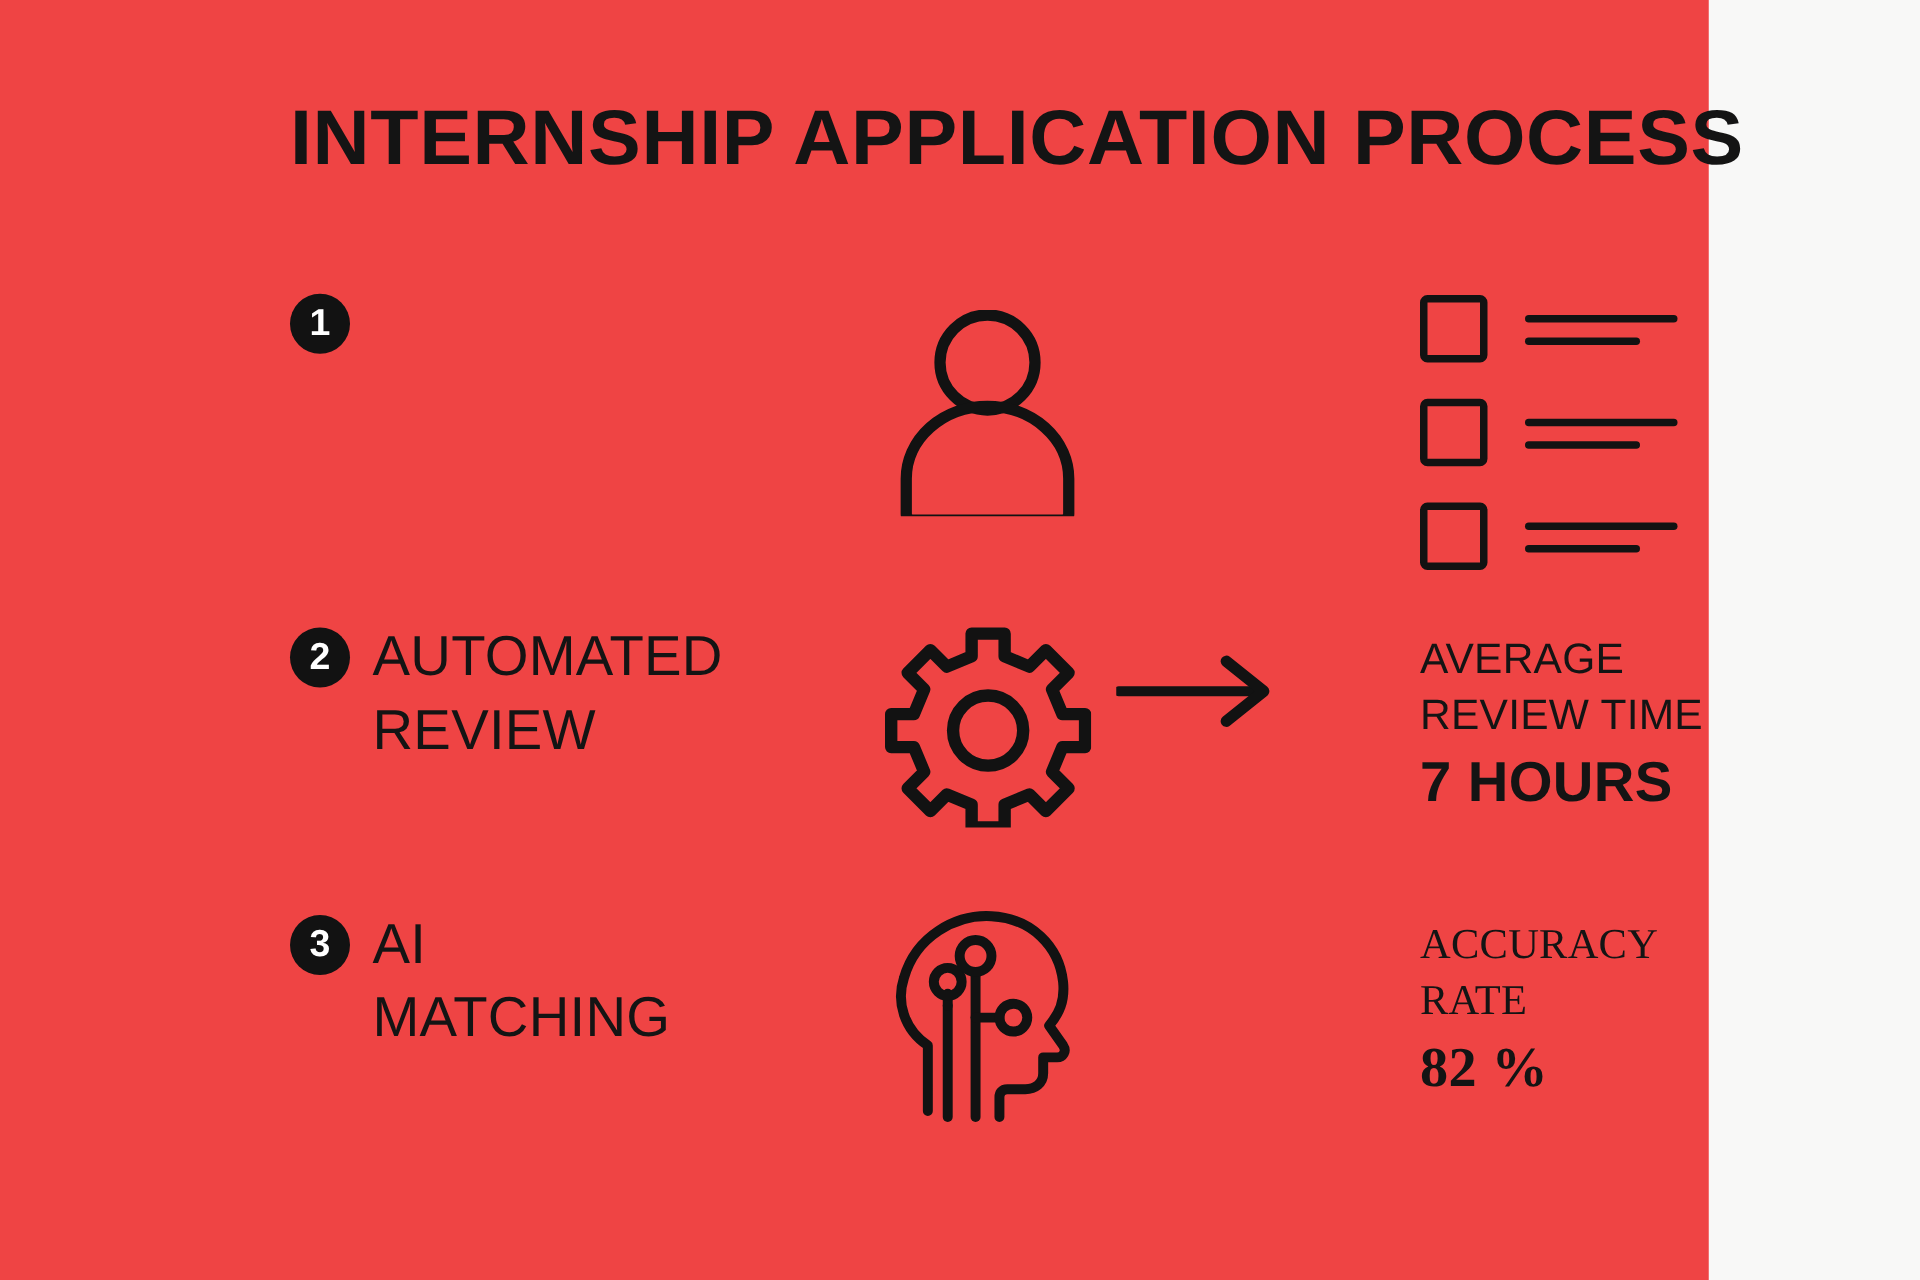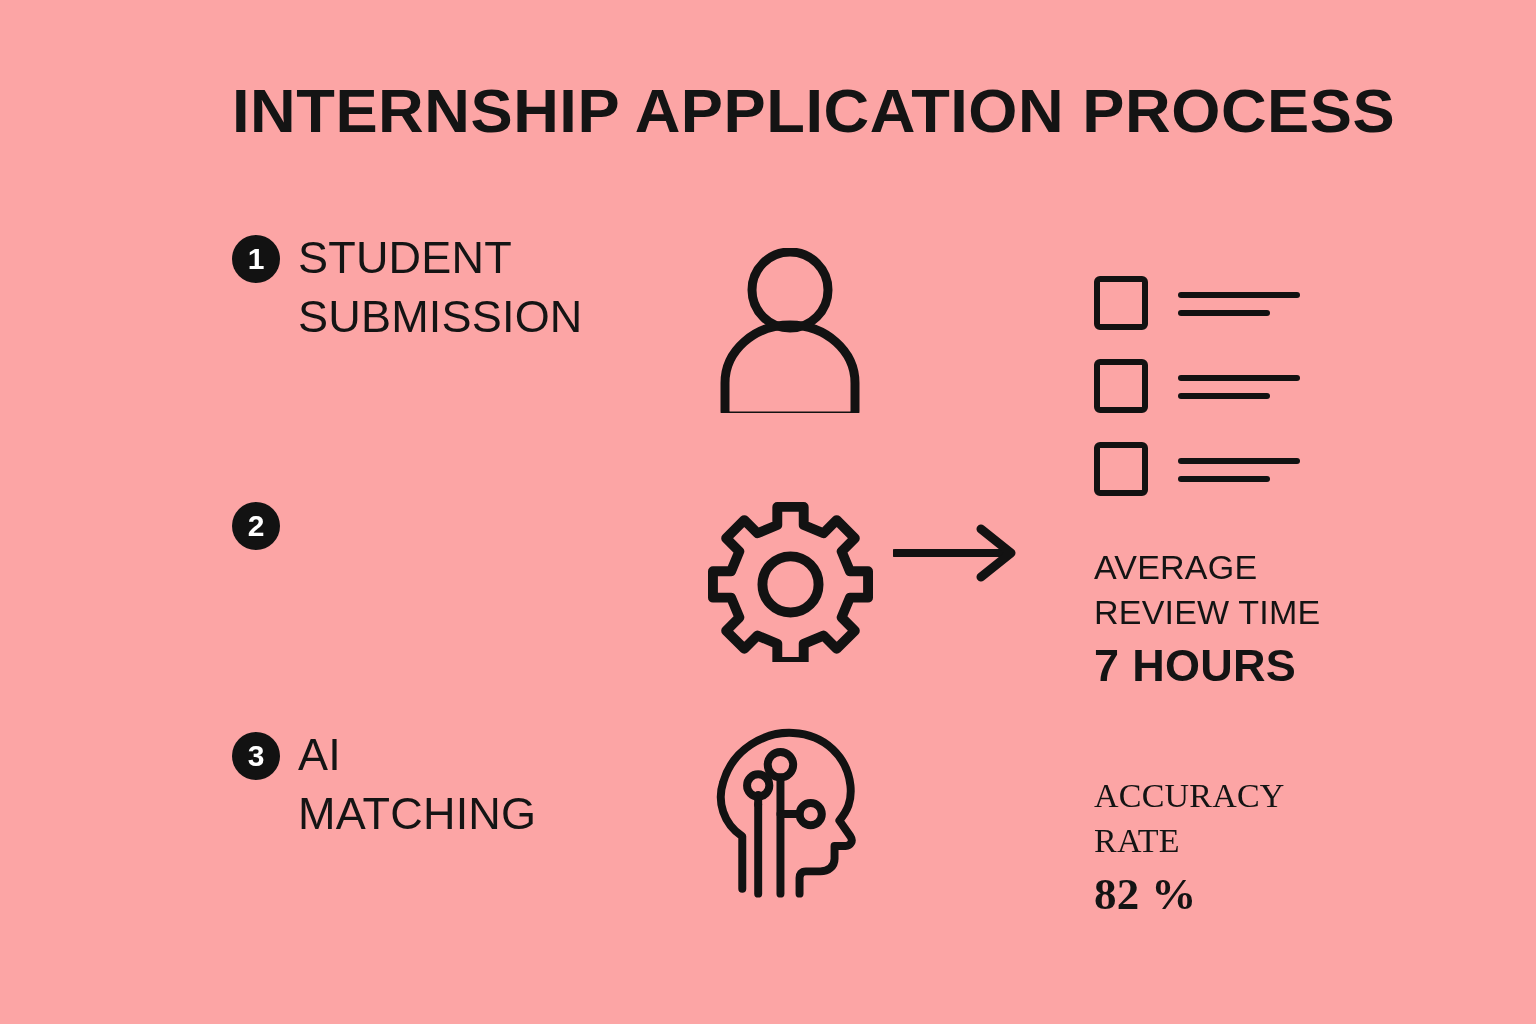--- a/index.html
+++ b/index.html
@@ -11,23 +11,23 @@
     width: 1536px;
     height: 1024px;
     background: #f8f8f7;
     font-family: "Liberation Sans", sans-serif;
     color: #141414;
     overflow: hidden;
   }
 
   .poster {
     position: relative;
-    width: 1536px;
+    width: 1367px;
     height: 1024px;
-    background: #fca5a5;
+    background: #ef4444;
   }
 
   
   .title {
     position: absolute;
     left: 232px;
     top: 78px;
     font-size: 62px;
     font-weight: bold;
     letter-spacing: 0.5px;
@@ -98,24 +98,23 @@
     position: absolute;
     left: 893px;
     width: 130px;
   }
   .arrow-slot svg { display: block; }
   .arrow-1 { top: 295px; }
 
   
   .right-slot {
     position: absolute;
-    left: 1094px;
+    left: 1136px;
     top: 0;
     width: 260px;
-    margin-top: 40px;
   }
   .stat-caption {
     font-size: 34px;
     font-weight: normal;
     line-height: 1.33;
     letter-spacing: 0.2px;
     color: #141414;
     white-space: pre-line;
   }
   .stat-value {
@@ -164,22 +163,20 @@
 <body>
 
 <div class="poster">
 
   <div class="title">INTERNSHIP APPLICATION PROCESS</div>
 
   <div class="row row-1">
 
     <div class="step-label">
       <div class="badge">1</div>
-      <div class="step-text">STUDENT
-SUBMISSION</div>
     </div>
 
     <div class="icon-slot" style="top:20px;">
       <svg width="150" height="165" viewBox="0 0 150 165">
         <circle cx="75" cy="42" r="38" fill="none" stroke="#121212" stroke-width="9"></circle>
         <path d="M10 163 L10 135 A65 58 0 0 1 140 135 L140 163 A5 5 0 0 1 135 168 L15 168 A5 5 0 0 1 10 163 Z" fill="none" stroke="#121212" stroke-width="9" stroke-linejoin="round"></path>
       </svg>
     </div>
 
     <div class="arrow-slot arrow-1">
@@ -213,20 +210,22 @@
           </div>
         </div>
       </div>
     </div>
   </div>
 
   <div class="row row-2">
 
     <div class="step-label">
       <div class="badge">2</div>
+      <div class="step-text">AUTOMATED
+REVIEW</div>
     </div>
 
     <div class="icon-slot" style="top:2px;">
       <svg width="165" height="165" viewBox="0 0 100 100">
         <path d="M42 6 L58 6 L58 17 L70 22 L78 14 L89 25 L81 33 L86 45 L97 45 L97 61
                  L86 61 L81 73 L89 81 L78 92 L70 84 L58 89 L58 100 L42 100 L42 89
                  L30 84 L22 92 L11 81 L19 73 L14 61 L3 61 L3 45 L14 45 L19 33
                  L11 25 L22 14 L30 22 L42 17 Z" fill="none" stroke="#121212" stroke-width="6" stroke-linejoin="round"></path>
         <circle cx="50" cy="53" r="17" fill="none" stroke="#121212" stroke-width="6"></circle>
       </svg>

